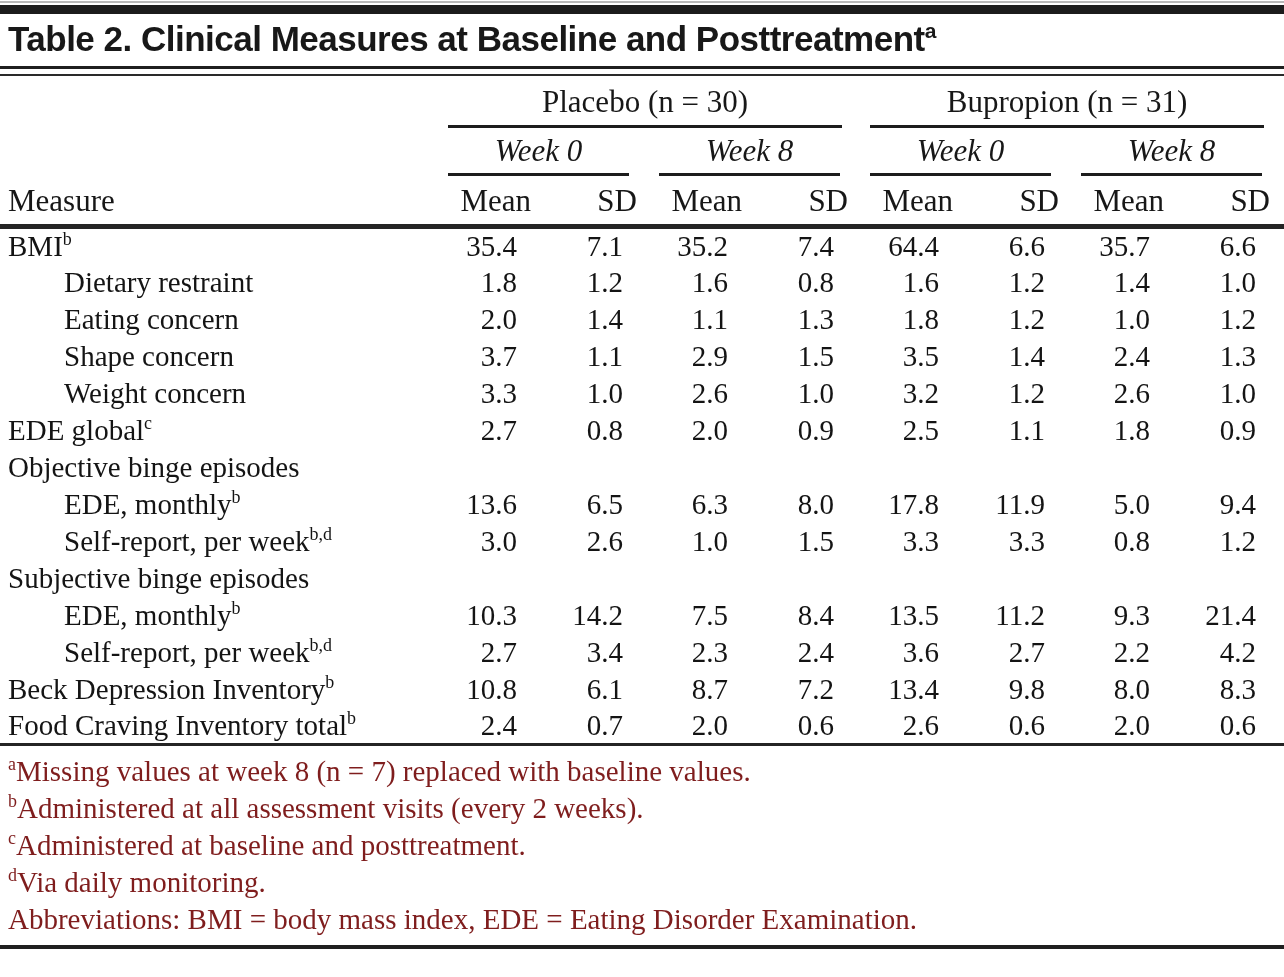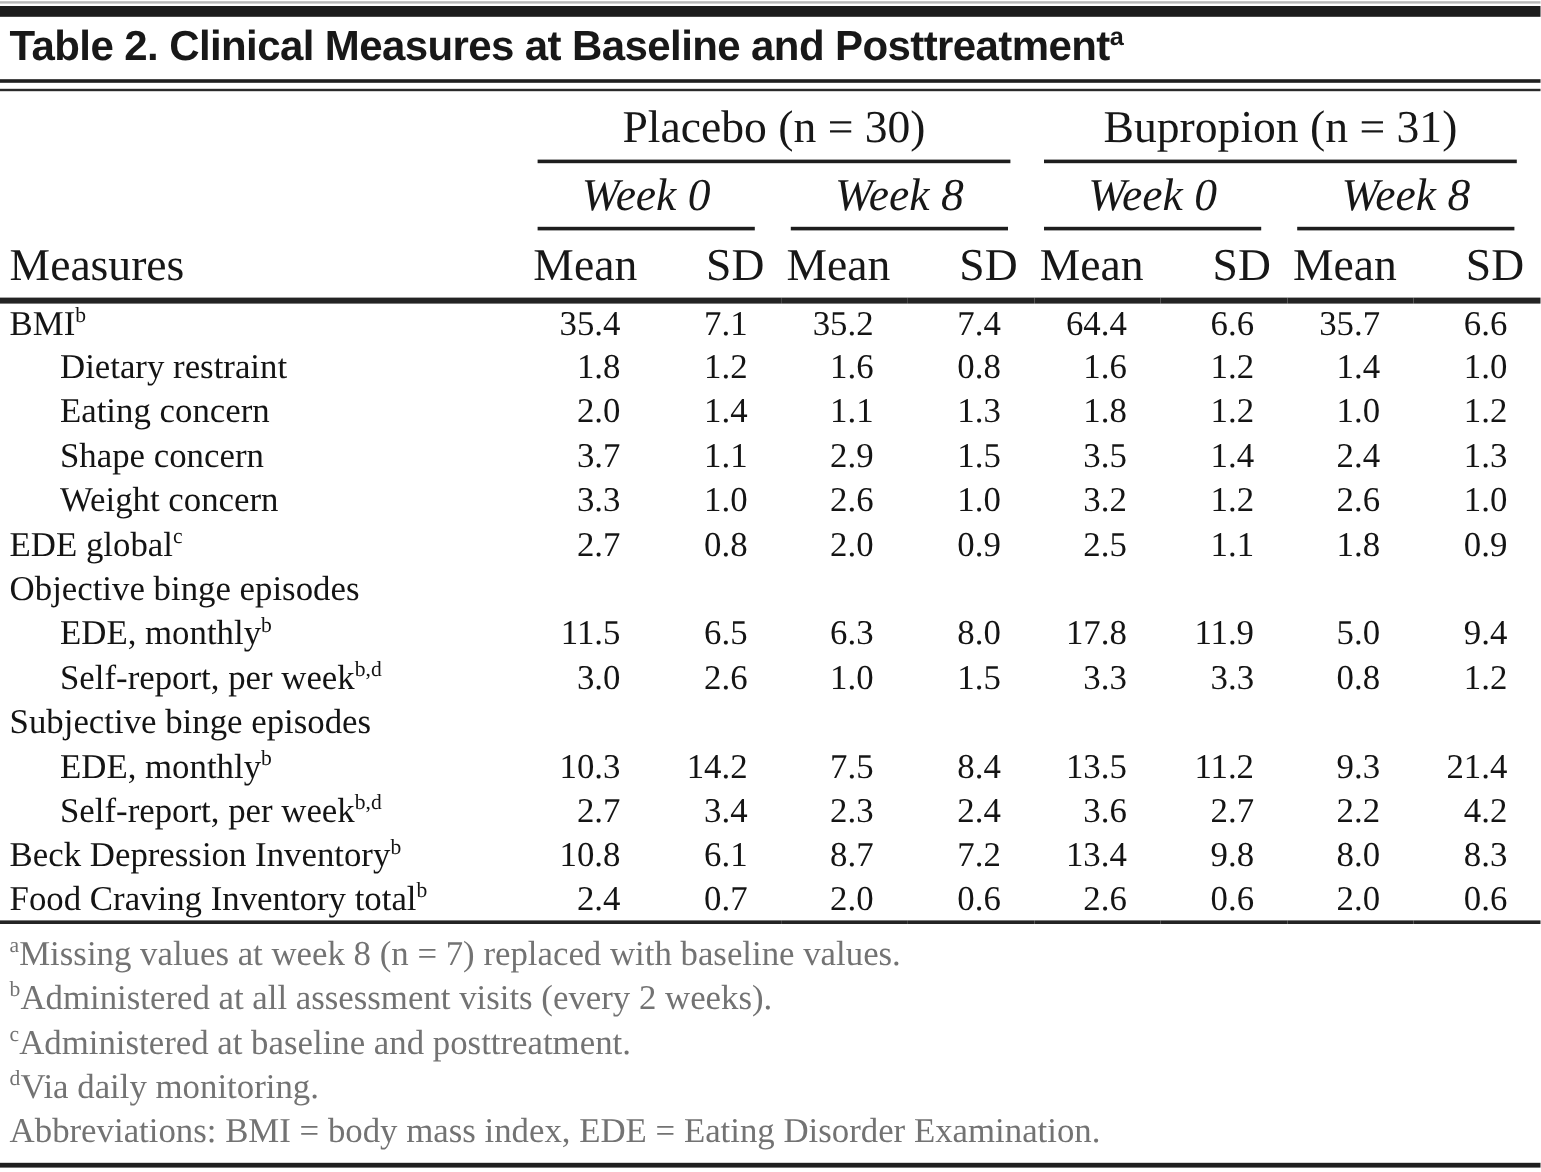--- a/index.html
+++ b/index.html
@@ -34,21 +34,21 @@
   }
   .title-row sup { font-size: 60%; }
 
   
   table {
     border-collapse: collapse;
     table-layout: fixed;
     width: 1284px;
   }
   th, td { padding: 0; font-weight: 400; }
-  thead th { font-size: 38px; color: #171717; }
+  thead th { font-size: 31px; color: #171717; }
   .group-inner {
     text-align: center;
     border-bottom: 3px solid #1d1d1d;
     margin: 0 20px 0 8px;
     padding: 8px 0 5px 0;
     white-space: nowrap;
   }
   .week-inner {
     text-align: center;
     border-bottom: 3px solid #1d1d1d;
@@ -68,26 +68,26 @@
     padding: 7px 0 5px 8px;
   }
   tbody td {
     height: 37px;
     font-size: 29px;
     color: #141414;
     white-space: nowrap;
   }
   tbody tr:last-child td { border-bottom: 3px solid #242424; }
   td.label  { padding-left: 8px; margin-top: 18px; }
-  td.indent { padding-left: 50px; }
+  td.indent { padding-left: 64px; }
   td.num    { text-align: right; padding-right: 28px; }
   sup { font-size: 62%; line-height: 0; }
 
   
-  .footnotes { padding: 7px 8px 0 8px; font-size: 29px; color: #737373; }
+  .footnotes { padding: 7px 8px 0 8px; font-size: 29px; color: #7f1d1d; }
   .fn { line-height: 37px; white-space: nowrap; }
 </style>
 </head>
 <body>
 
 <div class="page">
 
   <div class="top-hairline"></div>
   <div class="top-bar"></div>
 
@@ -127,21 +127,21 @@
           <div class="week-inner">Week 8</div>
         </th>
         <th colspan="2">
           <div class="week-inner">Week 0</div>
         </th>
         <th colspan="2">
           <div class="week-inner">Week 8</div>
         </th>
       </tr>
       <tr class="stat-row">
-        <th class="measure-label">Measures</th>
+        <th class="measure-label">Measure</th>
         <th>Mean</th>
         <th>SD</th>
         <th>Mean</th>
         <th>SD</th>
         <th>Mean</th>
         <th>SD</th>
         <th>Mean</th>
         <th>SD</th>
       </tr>
     </thead>
@@ -218,21 +218,21 @@
           <td class="num"></td>
           <td class="num"></td>
           <td class="num"></td>
           <td class="num"></td>
           <td class="num"></td>
           <td class="num"></td>
           <td class="num"></td>
         </tr>
         <tr>
           <td class="label indent"><span>EDE, monthly</span><sup>b</sup></td>
-          <td class="num">11.5</td>
+          <td class="num">13.6</td>
           <td class="num">6.5</td>
           <td class="num">6.3</td>
           <td class="num">8.0</td>
           <td class="num">17.8</td>
           <td class="num">11.9</td>
           <td class="num">5.0</td>
           <td class="num">9.4</td>
         </tr>
         <tr>
           <td class="label indent"><span>Self-report, per week</span><sup>b,d</sup></td>

